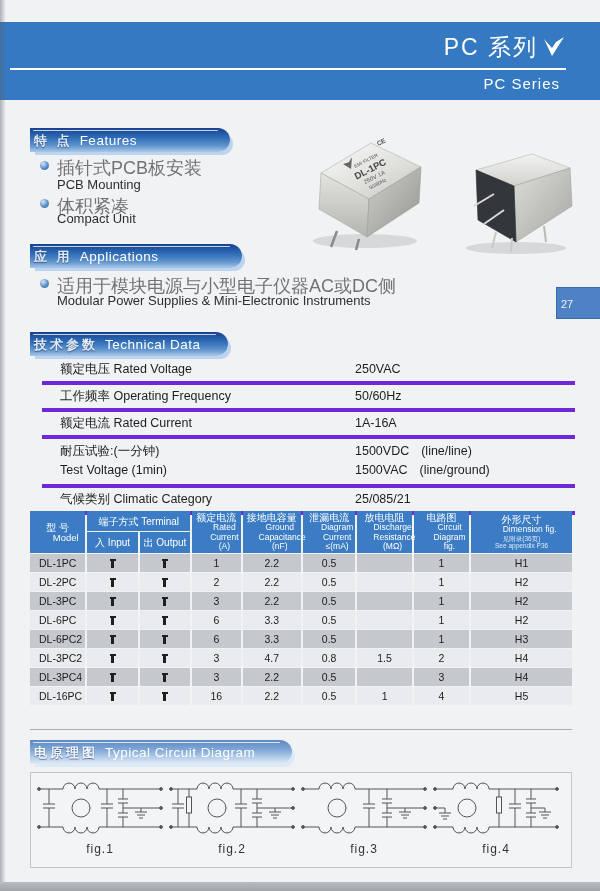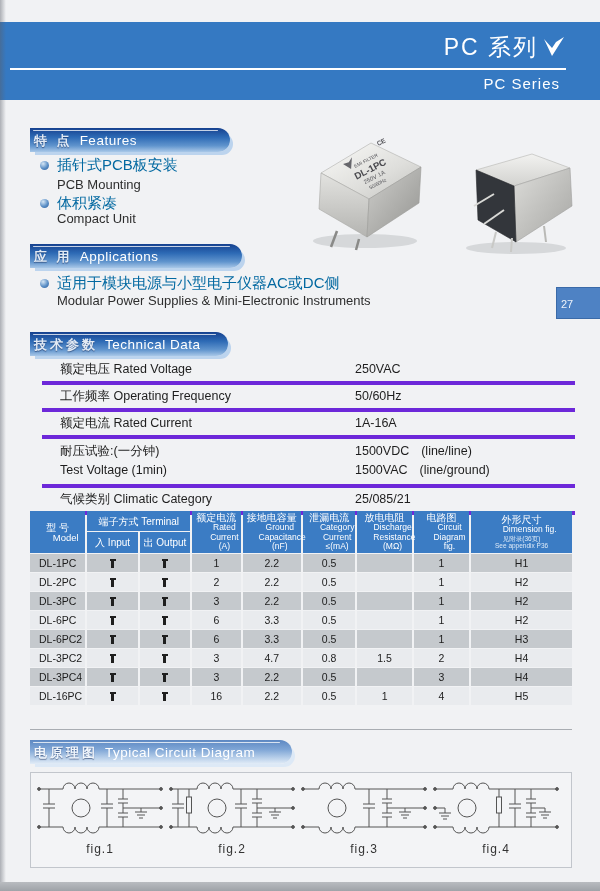--- a/index.html
+++ b/index.html
@@ -31,21 +31,21 @@
   .banner.light{background:linear-gradient(180deg,#5d88c2 0%,#7fa6d6 40%,#b9d0ea 75%,#e2ecf7 100%);
         box-shadow:4px 4px 0 -1px #dde9f6;}
   .b-cn{color:#e2eaf4;font-weight:bold;font-size:13px;letter-spacing:3px;
         text-shadow:0 1px 1px rgba(15,35,80,.55);}
   .b-en{color:#fff;font-size:13.5px;margin-left:7px;letter-spacing:.5px;}
   .banner.light .b-cn{color:#f0f5fb;}
 
   
   .bullet{position:absolute;width:9px;height:9px;border-radius:50%;
         background:radial-gradient(circle at 35% 30%,#d5e6f5,#5b8fc6 55%,#2a5a9a);}
-  .li-cn{position:absolute;font-size:15px;color:#0369a1;}
+  .li-cn{position:absolute;font-size:18px;color:#737373;}
   .li-en{position:absolute;font-size:13px;color:#2e2e2e;}
 
   
   .tech-list{position:absolute;left:42px;top:358px;width:533px;}
   .tech-row{position:relative;height:23px;line-height:23px;border-bottom:4px solid #6d28d9;
         padding-left:18px;font-size:12.5px;color:#1e1e1e;}
   .tech-row.double{height:42px;line-height:19px;padding-top:3px;}
   .t-value{position:absolute;left:313px;top:0;line-height:inherit;}
   .tech-row.double .t-value{top:3px;}
   .vline{display:block;}
@@ -225,21 +225,21 @@
         <span class="h-en">(A)</span>
       </th>
       <th rowspan="2">
         <span class="h-cn">接地电容量</span>
         <span class="h-en">Ground</span>
         <span class="h-en">Capacitance</span>
         <span class="h-en">(nF)</span>
       </th>
       <th rowspan="2">
         <span class="h-cn">泄漏电流</span>
-        <span class="h-en">Category</span>
+        <span class="h-en">Diagram</span>
         <span class="h-en">Current</span>
         <span class="h-en">≤(mA)</span>
       </th>
       <th rowspan="2">
         <span class="h-cn">放电电阻</span>
         <span class="h-en">Discharge</span>
         <span class="h-en">Resistance</span>
         <span class="h-en">(MΩ)</span>
       </th>
       <th rowspan="2">

